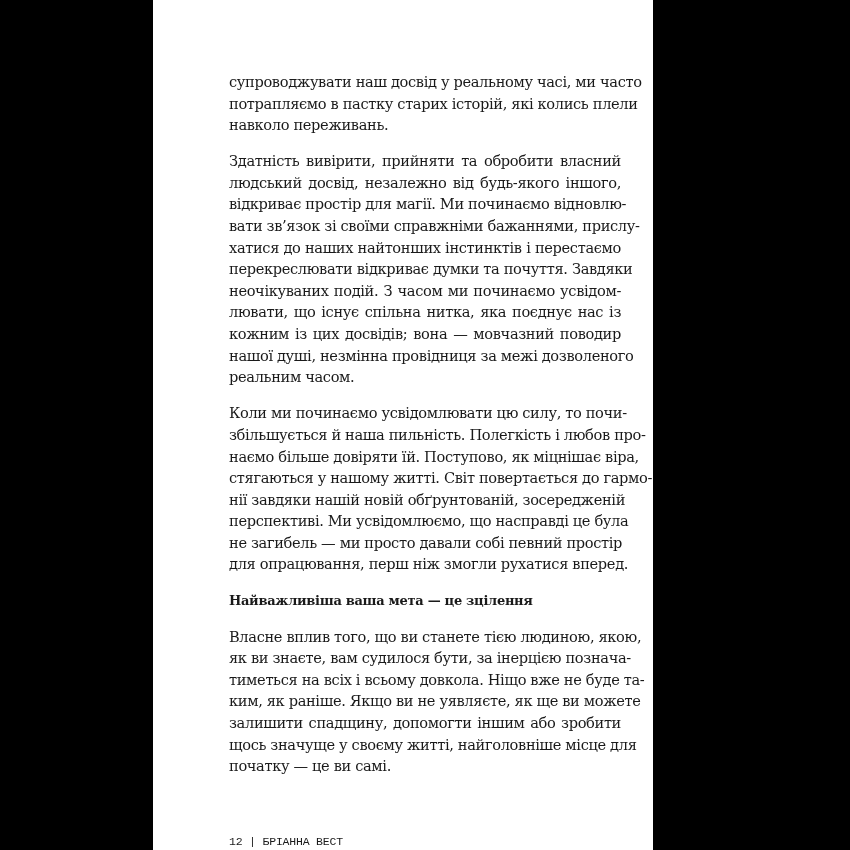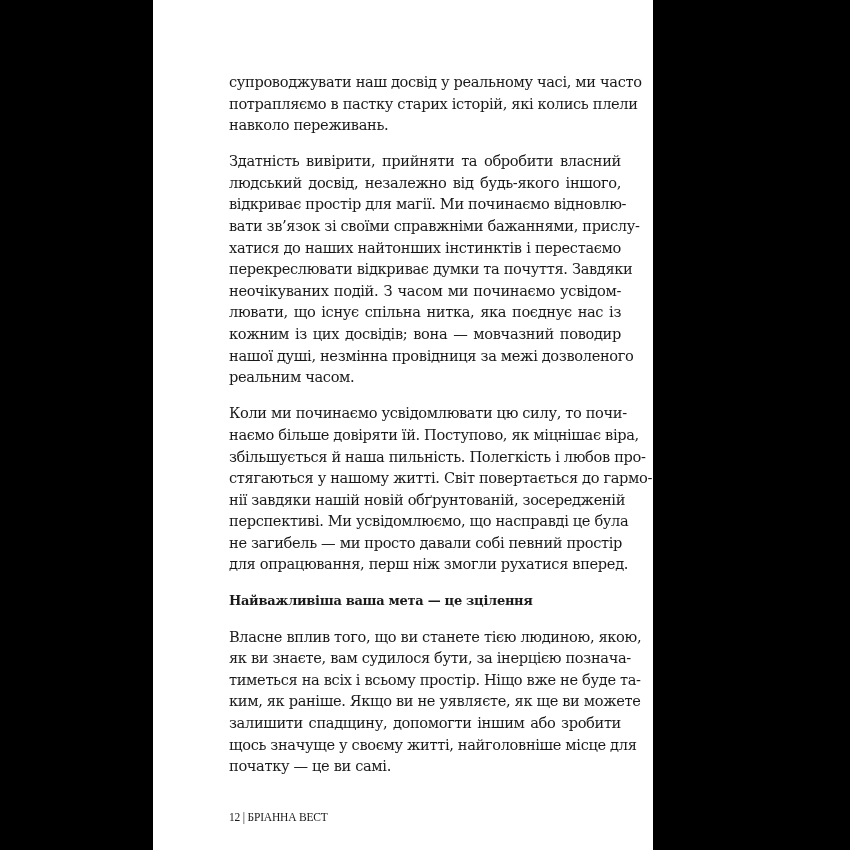--- a/index.html
+++ b/index.html
@@ -41,22 +41,22 @@
   }
   .heading {
     margin: 0 0 14.5px 0;
     font-weight: bold;
     font-size: 13px;
     letter-spacing: -0.3px;
     line-height: 21.6px;
   }
   .footer {
     position: absolute;
-    left: 76px; top: 811px;
-    font-family: Liberation Serif, serif;
+    left: 76px; top: 835px;
+    font-family: Liberation Mono, monospace;
     font-size: 11.5px;
     color: #1a1a1a;
     letter-spacing: -0.2px;
   }
 </style>
 </head>
 <body>
 
 <div class="page">
   <div class="text-column">
@@ -76,35 +76,35 @@
       <span class="line">перекреслювати відкриває думки та почуття. Завдяки</span>
       <span class="line">неочікуваних подій. З часом ми починаємо усвідом-</span>
       <span class="line">лювати, що існує спільна нитка, яка поєднує нас із</span>
       <span class="line">кожним із цих досвідів; вона — мовчазний поводир</span>
       <span class="line">нашої душі, незмінна провідниця за межі дозволеного</span>
       <span class="line last">реальним часом.</span>
     </p>
 
     <p class="para">
       <span class="line">Коли ми починаємо усвідомлювати цю силу, то почи-</span>
+      <span class="line">збільшується й наша пильність. Полегкість і любов про-</span>
       <span class="line">наємо більше довіряти їй. Поступово, як міцнішає віра,</span>
-      <span class="line">збільшується й наша пильність. Полегкість і любов про-</span>
       <span class="line">стягаються у нашому житті. Світ повертається до гармо-</span>
       <span class="line">нії завдяки нашій новій обґрунтованій, зосередженій</span>
       <span class="line">перспективі. Ми усвідомлюємо, що насправді це була</span>
       <span class="line">не загибель — ми просто давали собі певний простір</span>
       <span class="line last">для опрацювання, перш ніж змогли рухатися вперед.</span>
     </p>
 
     <h2 class="heading">Найважливіша ваша мета — це зцілення</h2>
 
     <p class="para">
       <span class="line">Власне вплив того, що ви станете тією людиною, якою,</span>
       <span class="line">як ви знаєте, вам судилося бути, за інерцією познача-</span>
-      <span class="line">тиметься на всіх і всьому простір. Ніщо вже не буде та-</span>
+      <span class="line">тиметься на всіх і всьому довкола. Ніщо вже не буде та-</span>
       <span class="line">ким, як раніше. Якщо ви не уявляєте, як ще ви можете</span>
       <span class="line">залишити спадщину, допомогти іншим або зробити</span>
       <span class="line">щось значуще у своєму житті, найголовніше місце для</span>
       <span class="line last">початку — це ви самі.</span>
     </p>
   </div>
 
   <div class="footer">
     <span>12</span>
     <span>|</span>

